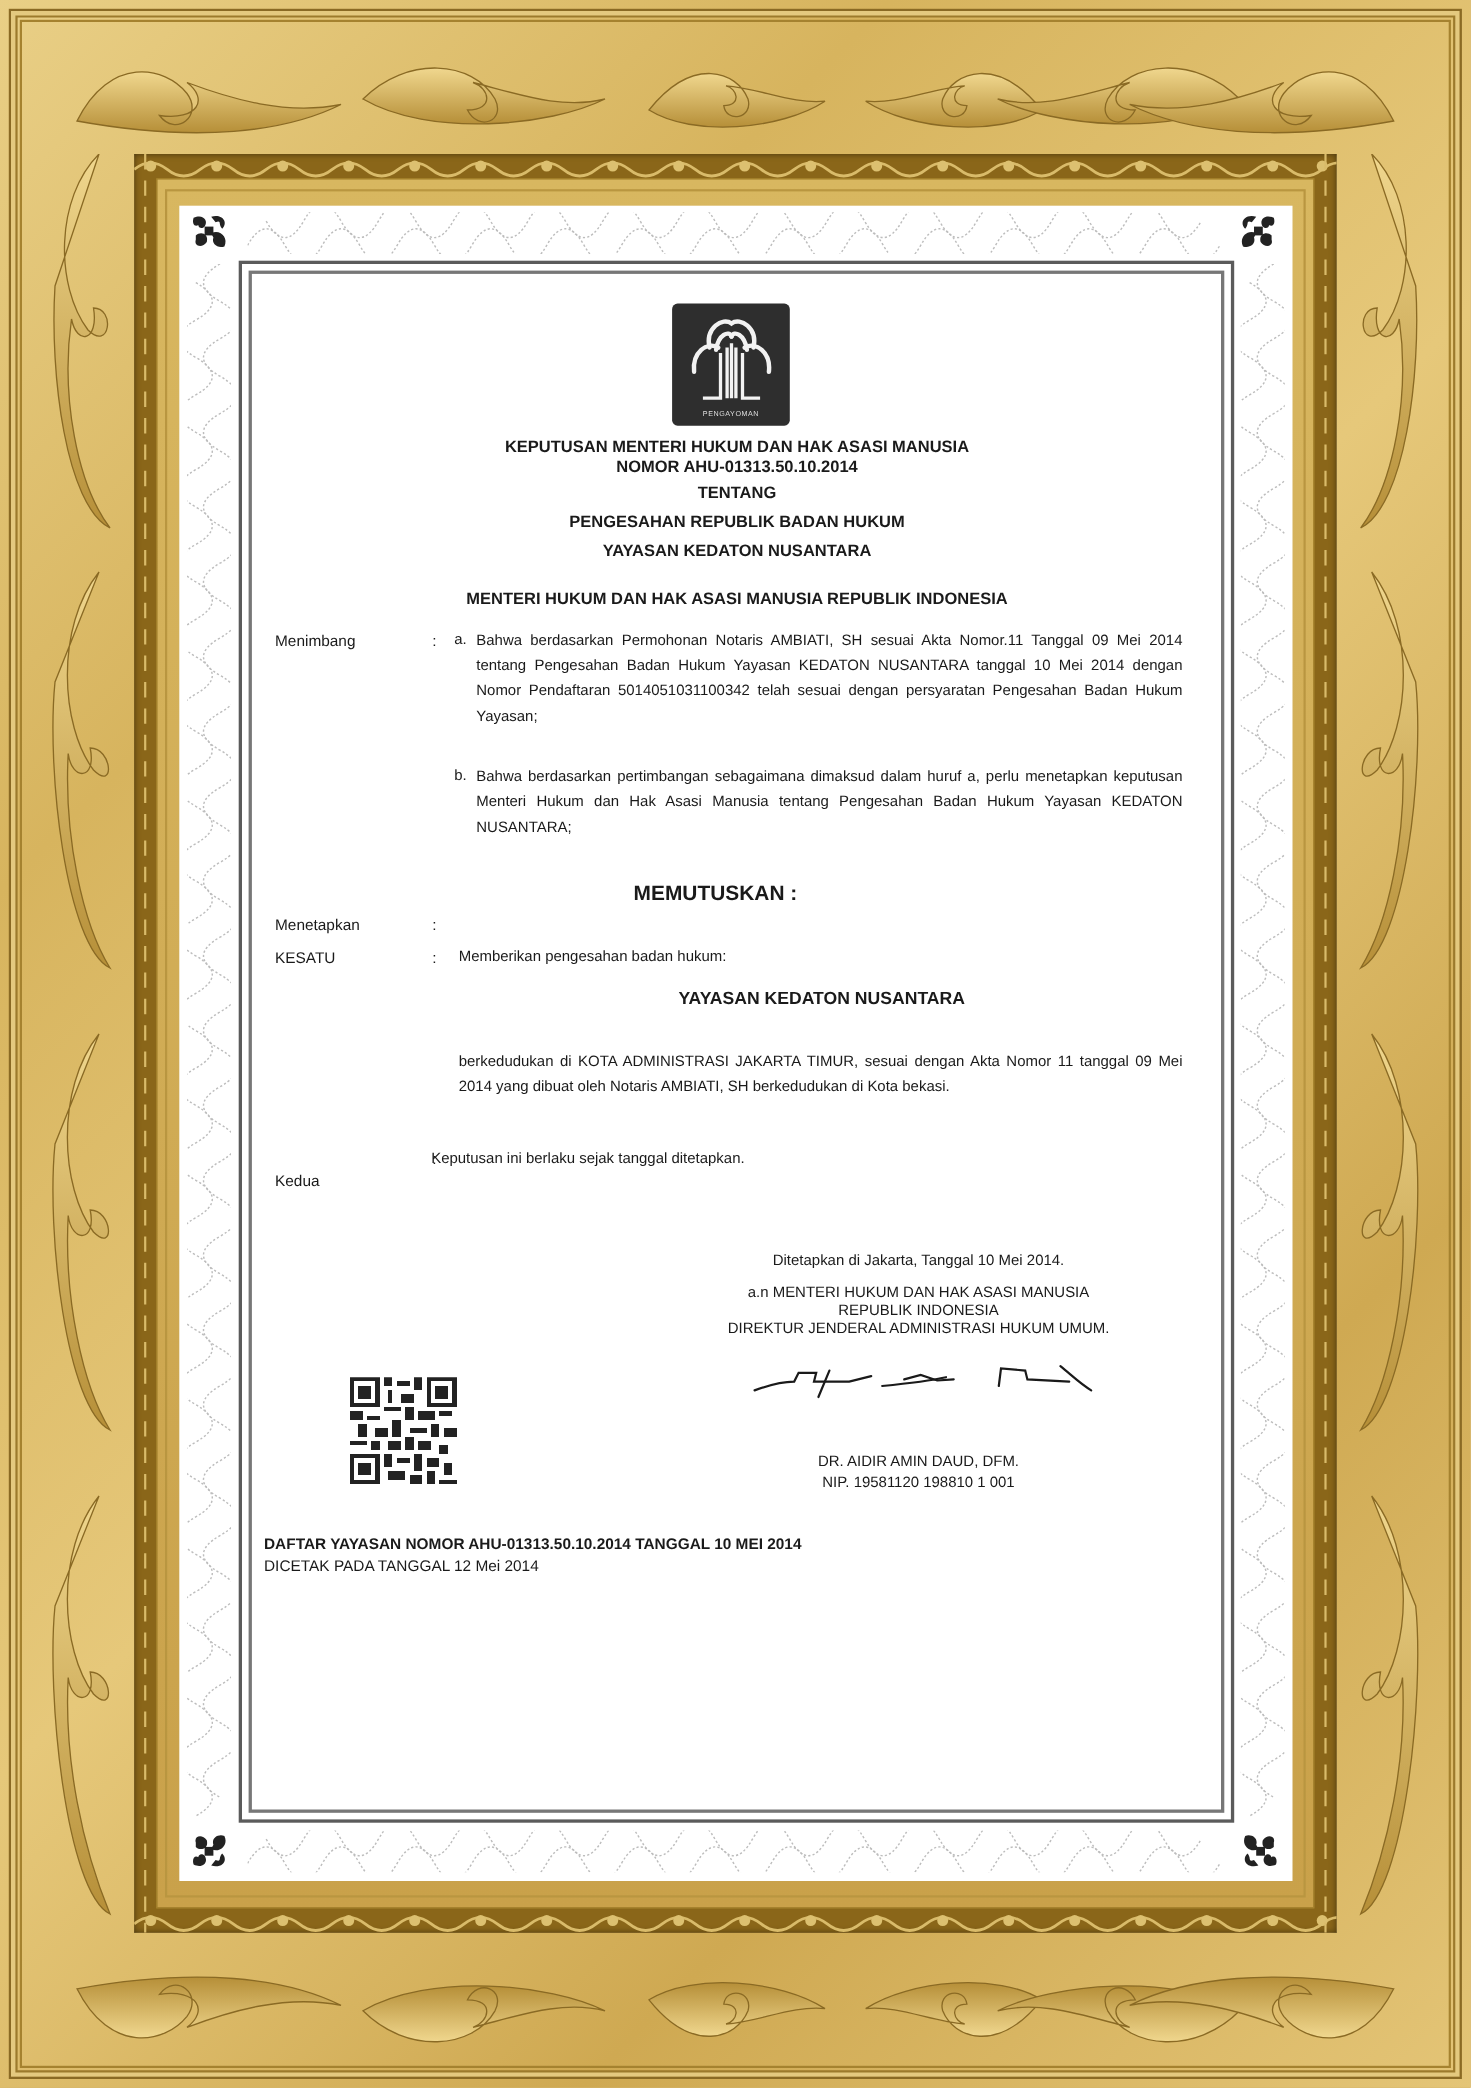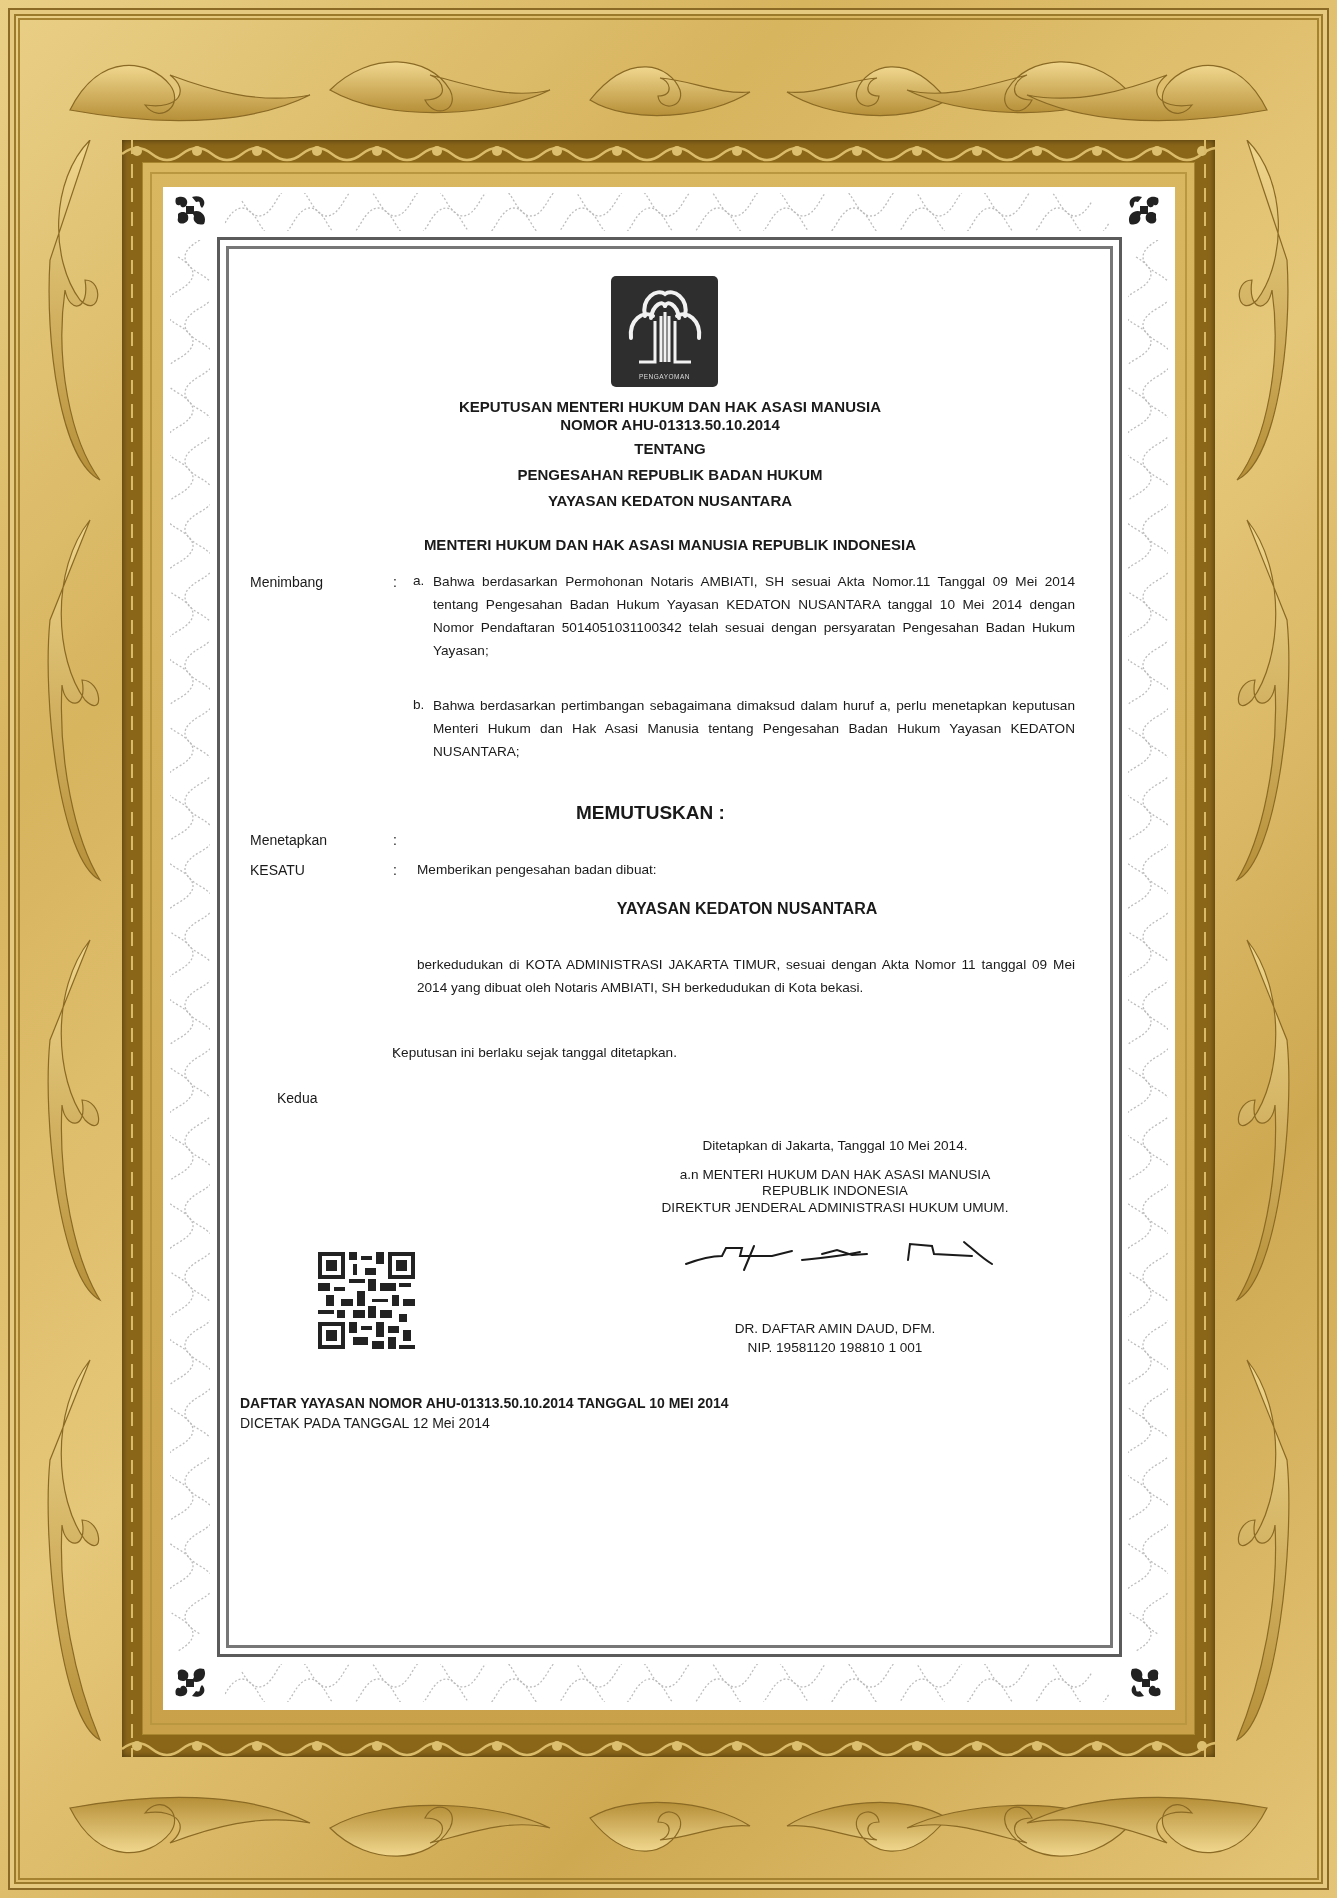--- a/index.html
+++ b/index.html
@@ -311,25 +311,25 @@
 <div class="item-mark" style="top:697px;">b.</div>
 <div class="para" style="left:433px;top:694px;width:642px;">Bahwa berdasarkan pertimbangan sebagaimana dimaksud dalam huruf a, perlu menetapkan keputusan Menteri Hukum dan Hak Asasi Manusia tentang Pengesahan Badan Hukum Yayasan KEDATON NUSANTARA;</div>
 
 <div class="memutuskan">MEMUTUSKAN :</div>
 
 <div class="row-label" style="top:832px;">Menetapkan</div>
 <div class="row-colon" style="top:832px;">:</div>
 
 <div class="row-label" style="top:862px;">KESATU</div>
 <div class="row-colon" style="top:862px;">:</div>
-<div class="para" style="left:417px;top:858px;width:660px;">Memberikan pengesahan badan dibuat:</div>
+<div class="para" style="left:417px;top:858px;width:660px;">Memberikan pengesahan badan hukum:</div>
 <div class="yks">YAYASAN KEDATON NUSANTARA</div>
 <div class="para" style="left:417px;top:953px;width:658px;">berkedudukan di KOTA ADMINISTRASI JAKARTA TIMUR, sesuai dengan Akta Nomor 11 tanggal 09 Mei 2014 yang dibuat oleh Notaris AMBIATI, SH berkedudukan di Kota bekasi.</div>
 
-<div class="row-label" style="top:1090px;margin-left:27px;">Kedua</div>
+<div class="row-label" style="top:1065px;">Kedua</div>
 <div class="row-colon" style="top:1045px;">:</div>
 <div class="para" style="left:392px;top:1041px;width:660px;">Keputusan ini berlaku sejak tanggal ditetapkan.</div>
 
 <div class="sign-block" style="top:1122px;">Ditetapkan di Jakarta, Tanggal 10 Mei 2014.</div>
 <div class="sign-block" style="top:1151px;">a.n MENTERI HUKUM DAN HAK ASASI MANUSIA</div>
 <div class="sign-block" style="top:1167px;">REPUBLIK INDONESIA</div>
 <div class="sign-block" style="top:1184px;">DIREKTUR JENDERAL ADMINISTRASI HUKUM UMUM.</div>
 
 <div class="sig">
   <svg viewBox="0 0 316 36">
@@ -337,21 +337,21 @@
       <path d="M4,28 C20,22 30,20 40,20 L44,12 L60,12 L58,20 L90,20 L110,15"></path>
       <path d="M72,10 L62,34"></path>
       <path d="M120,24 C140,22 160,20 178,16"></path>
       <path d="M140,18 L155,14 L170,19 L185,18"></path>
       <path d="M226,24 L228,8 L250,10 L252,18 L290,20"></path>
       <path d="M282,6 C292,14 300,22 310,28"></path>
     </g>
   </svg>
 </div>
 
-<div class="sign-block" style="top:1305px;">DR. DAFTAR AMIN DAUD, DFM.</div>
+<div class="sign-block" style="top:1305px;">DR. AIDIR AMIN DAUD, DFM.</div>
 <div class="sign-block" style="top:1324px;">NIP. 19581120 198810 1 001</div>
 
 <div class="qr">
   <svg viewBox="0 0 25 25" shape-rendering="crispEdges">
     <rect width="25" height="25" fill="#fff"></rect>
     <g fill="#222">
       <rect x="0" y="0" width="7" height="7"></rect>
         <rect x="1" y="1" width="5" height="5" fill="#fff"></rect>
         <rect x="2" y="2" width="3" height="3"></rect>
       <rect x="18" y="0" width="7" height="7"></rect>

